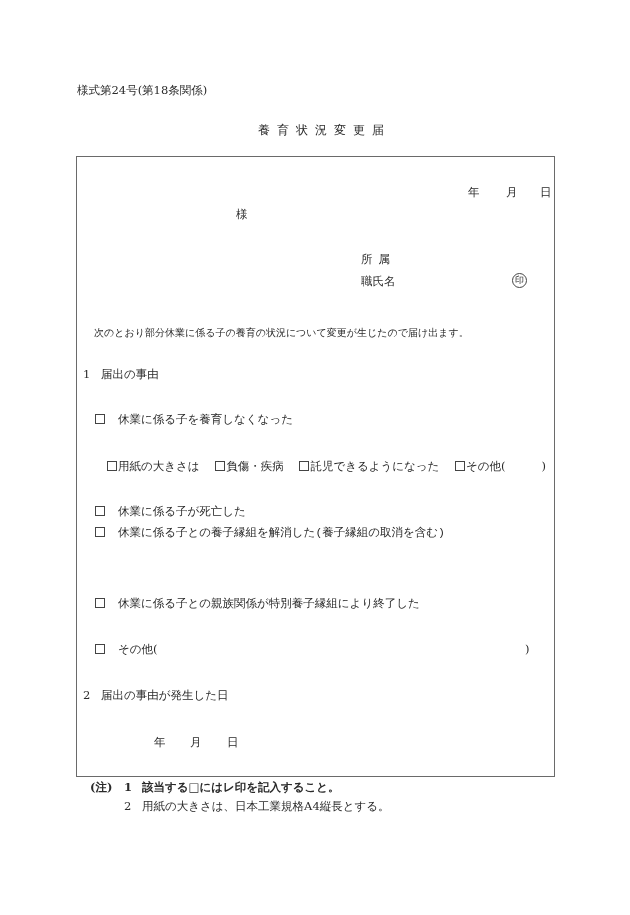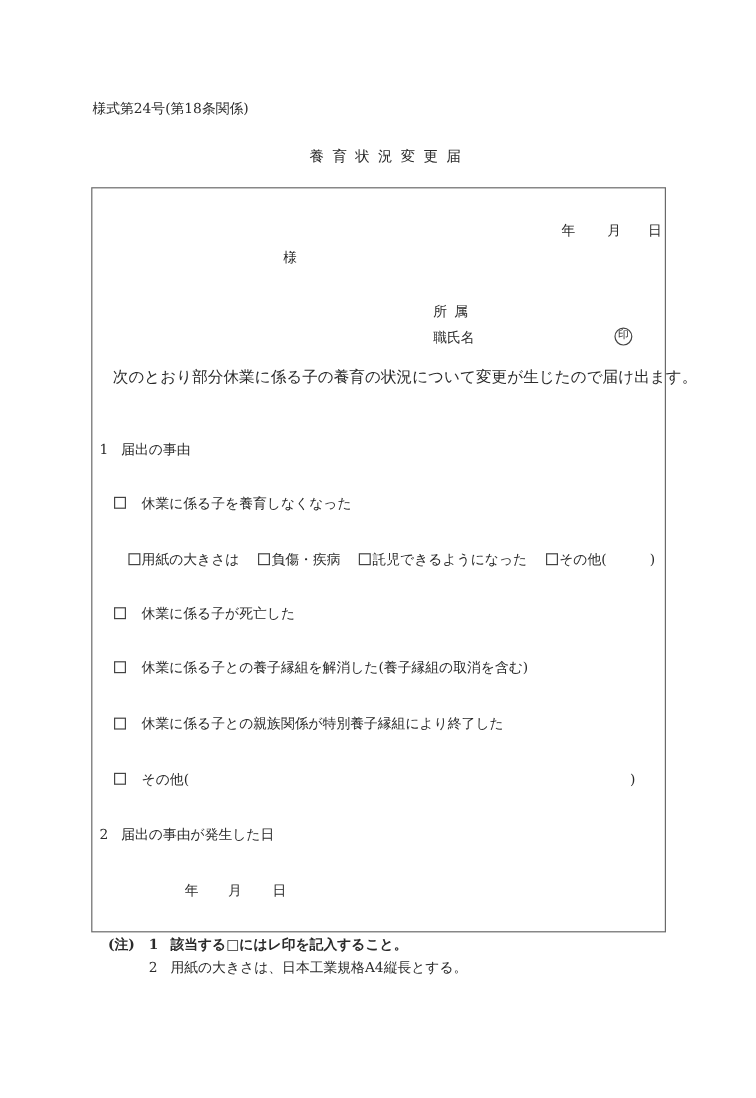--- a/index.html
+++ b/index.html
@@ -42,38 +42,38 @@
     .seal {
       left: 512px; top: 273px;
       width: 15px; height: 15px;
       border: 1px solid #444;
       border-radius: 50%;
       font-size: 9px;
       display: flex; align-items: center; justify-content: center;
       box-sizing: border-box;
     }
 
-    .intro { left: 94px; top: 308px; font-size: 13px; }
+    .intro { left: 94px; top: 328px; font-size: 10px; }
 
     .sec1 { left: 83px; top: 369px; }
     .sec1 .num { display: inline-block; width: 18px; }
 
     .chk { display: inline-block; width: 10px; height: 10px; border: 1px solid #444; box-sizing: border-box; vertical-align: -1px; }
 
     .opt { left: 95px; }
     .opt .chk { margin-right: 13px; }
 
     .opt1 { top: 414px; }
     .subopts { left: 107px; top: 461px; }
     .subopts .item { display: inline-block; margin-right: 12px; }
     .subopts .chk { margin-right: 1px; }
     .subopts .other-close { margin-left: 36px; }
 
     .opt2 { top: 506px; text-align: right; }
-    .opt3 { top: 551px; }
+    .opt3 { top: 527px; font-family: Liberation Mono, monospace; }
     .opt4 { top: 598px; font-family: Liberation Mono, monospace; }
     .opt5 { top: 644px; }
     .opt5 .close { position: absolute; left: 430px; top: 0; }
 
     .sec2 { left: 83px; top: 690px; }
     .sec2 .num { display: inline-block; width: 18px; }
 
     .date2-y { left: 154px; top: 737px; }
     .date2-m { left: 190px; top: 737px; }
     .date2-d { left: 227px; top: 737px; }

